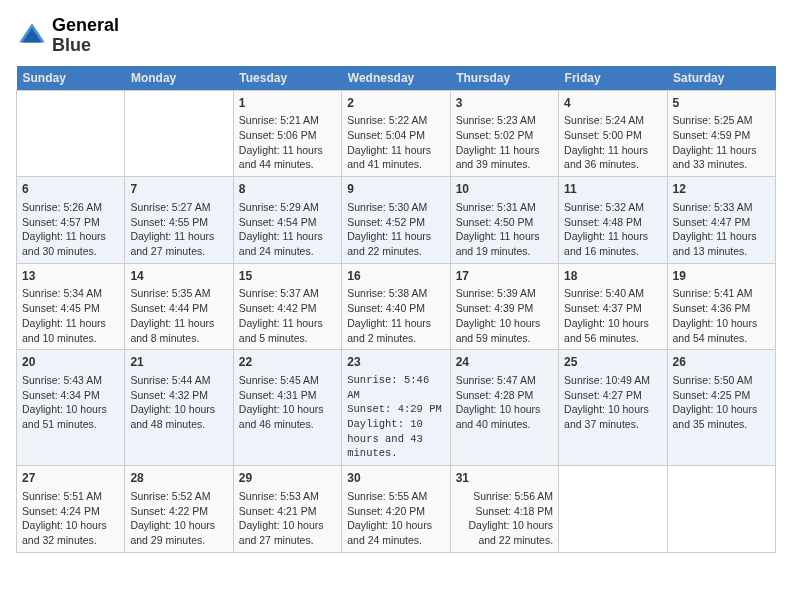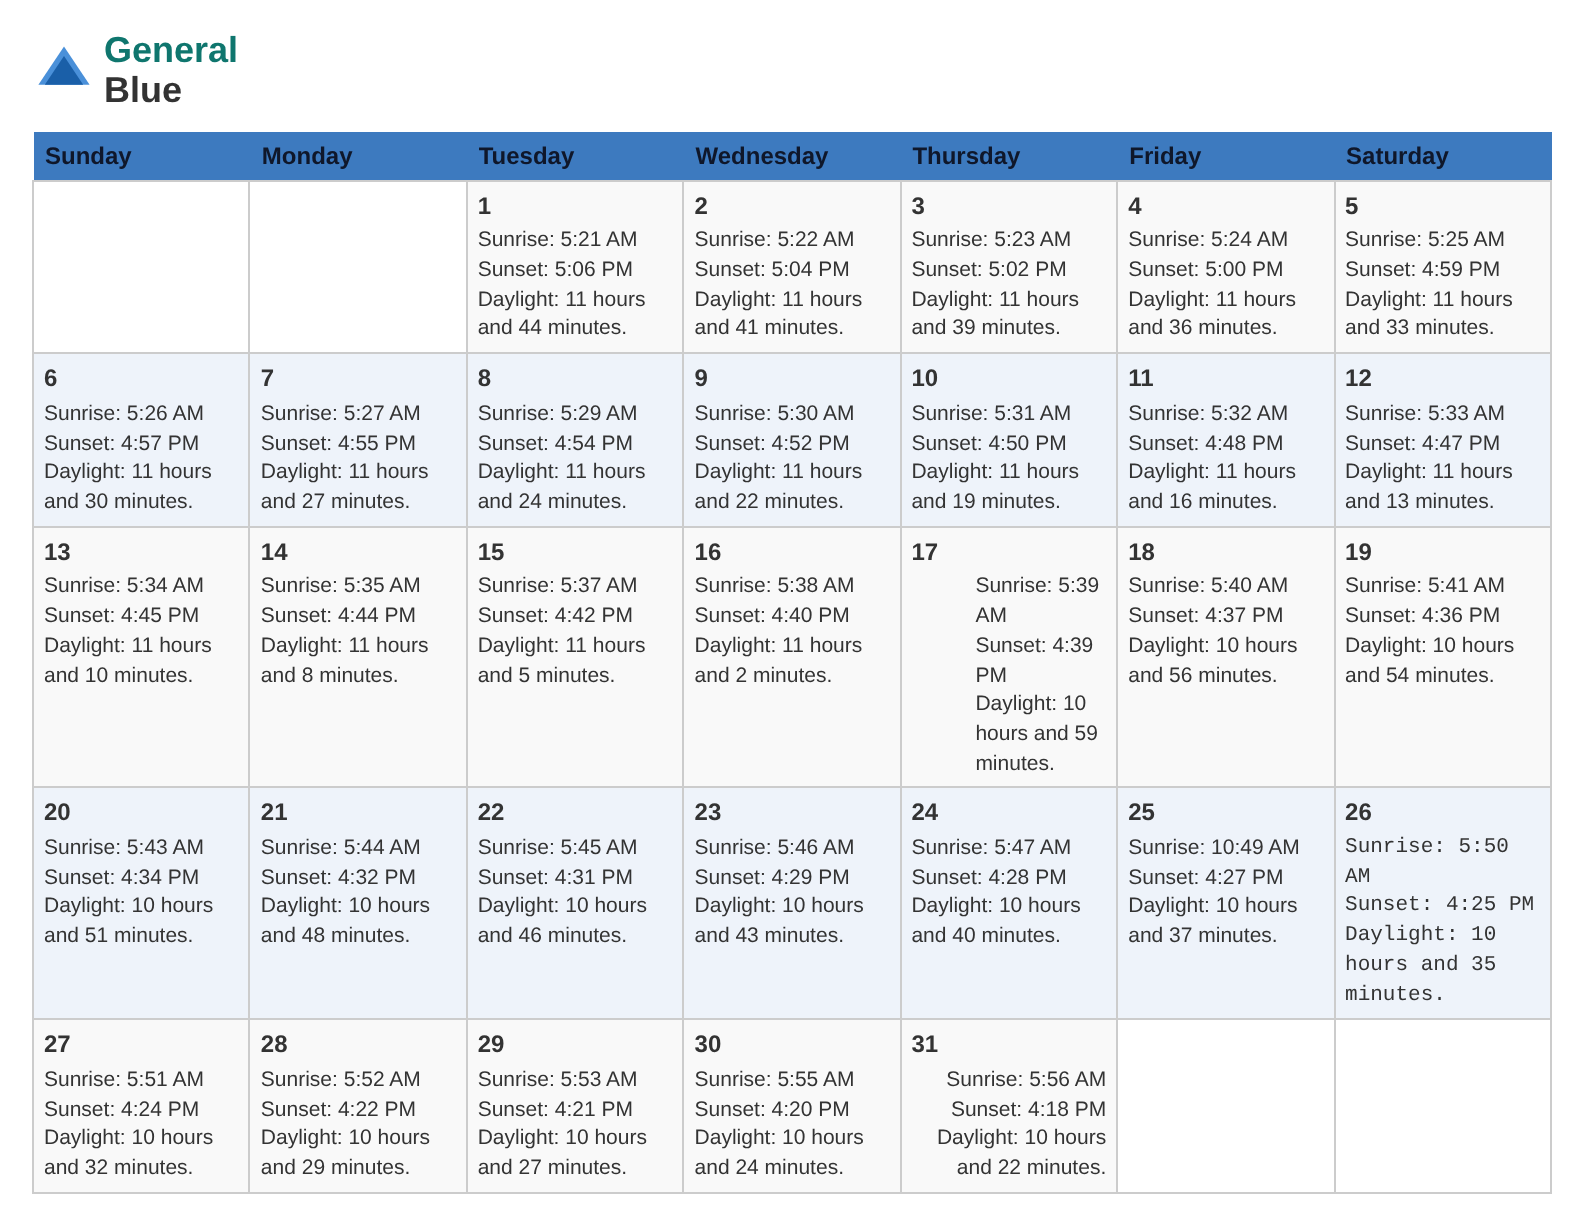--- a/index.html
+++ b/index.html
@@ -21,21 +21,21 @@
       align-items: center;
       gap: 4px;
     }
     .logo-text {
       font-size: 18px;
       font-weight: bold;
       color: #333;
       line-height: 1.1;
     }
     .logo-text span {
-      color: #0f766e;
+      color: #000000;
     }
     .logo-icon {
       width: 32px;
       height: 32px;
     }
     .title-block {
       text-align: right;
     }
     .month-title {
       font-size: 36px;
@@ -46,21 +46,21 @@
       font-size: 14px;
       color: #555;
     }
     table {
       width: 100%;
       border-collapse: collapse;
       font-size: 11px;
     }
     thead tr th {
       background-color: #3d7abf;
-      color: #0f172a;
+      color: #e5e5e5;
       text-align: left;
       padding: 5px 6px;
       font-size: 12px;
       font-weight: bold;
     }
     tbody tr td {
       border: 1px solid #ccc;
       vertical-align: top;
       padding: 4px 5px;
       height: 85px;
@@ -222,21 +222,21 @@
 Daylight: 11 hours and 5 minutes.</div>
         </td>
         <td>
           <span class="day-number">16</span>
           <div class="cell-info" style="white-space: pre-line;">Sunrise: 5:38 AM
 Sunset: 4:40 PM
 Daylight: 11 hours and 2 minutes.</div>
         </td>
         <td>
           <span class="day-number">17</span>
-          <div class="cell-info" style="white-space: pre-line; margin-left: 32px;">Sunrise: 5:39 AM
+          <div class="cell-info" style="white-space: pre-line;">Sunrise: 5:39 AM
 Sunset: 4:39 PM
 Daylight: 10 hours and 59 minutes.</div>
         </td>
         <td>
           <span class="day-number">18</span>
           <div class="cell-info" style="white-space: pre-line;">Sunrise: 5:40 AM
 Sunset: 4:37 PM
 Daylight: 10 hours and 56 minutes.</div>
         </td>
         <td>
@@ -260,39 +260,39 @@
 Daylight: 10 hours and 48 minutes.</div>
         </td>
         <td>
           <span class="day-number">22</span>
           <div class="cell-info" style="white-space: pre-line;">Sunrise: 5:45 AM
 Sunset: 4:31 PM
 Daylight: 10 hours and 46 minutes.</div>
         </td>
         <td>
           <span class="day-number">23</span>
-          <div class="cell-info" style="white-space: pre-line;">Sunrise: 5:46 AM
+          <div class="cell-info" style="white-space: pre-line; font-family: Liberation Mono, monospace;">Sunrise: 5:46 AM
 Sunset: 4:29 PM
 Daylight: 10 hours and 43 minutes.</div>
         </td>
         <td>
           <span class="day-number">24</span>
           <div class="cell-info" style="white-space: pre-line;">Sunrise: 5:47 AM
 Sunset: 4:28 PM
 Daylight: 10 hours and 40 minutes.</div>
         </td>
         <td>
           <span class="day-number">25</span>
           <div class="cell-info" style="white-space: pre-line;">Sunrise: 10:49 AM
 Sunset: 4:27 PM
 Daylight: 10 hours and 37 minutes.</div>
         </td>
         <td>
           <span class="day-number">26</span>
-          <div class="cell-info" style="white-space: pre-line; font-family: Liberation Mono, monospace;">Sunrise: 5:50 AM
+          <div class="cell-info" style="white-space: pre-line;">Sunrise: 5:50 AM
 Sunset: 4:25 PM
 Daylight: 10 hours and 35 minutes.</div>
         </td>
       </tr>
       <tr>
         <td>
           <span class="day-number">27</span>
           <div class="cell-info" style="white-space: pre-line;">Sunrise: 5:51 AM
 Sunset: 4:24 PM
 Daylight: 10 hours and 32 minutes.</div>

